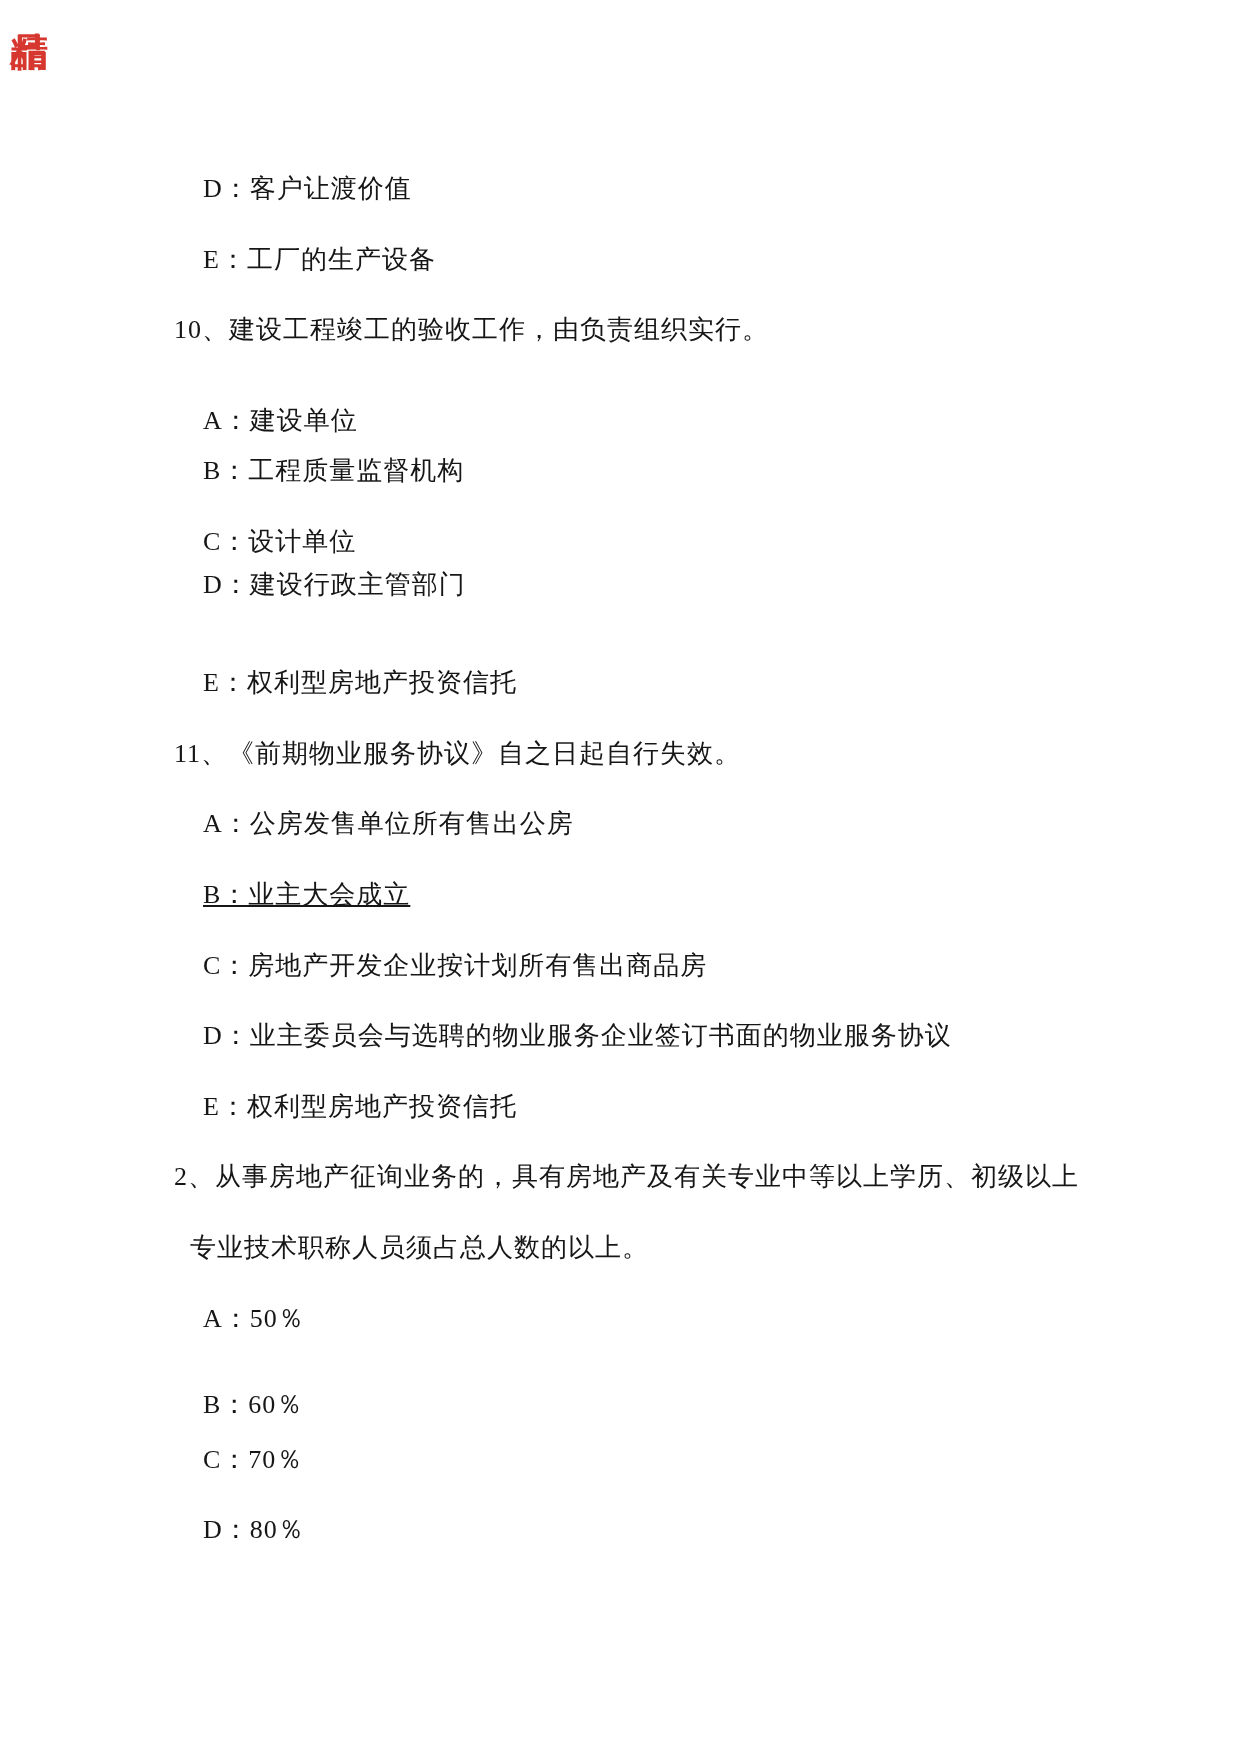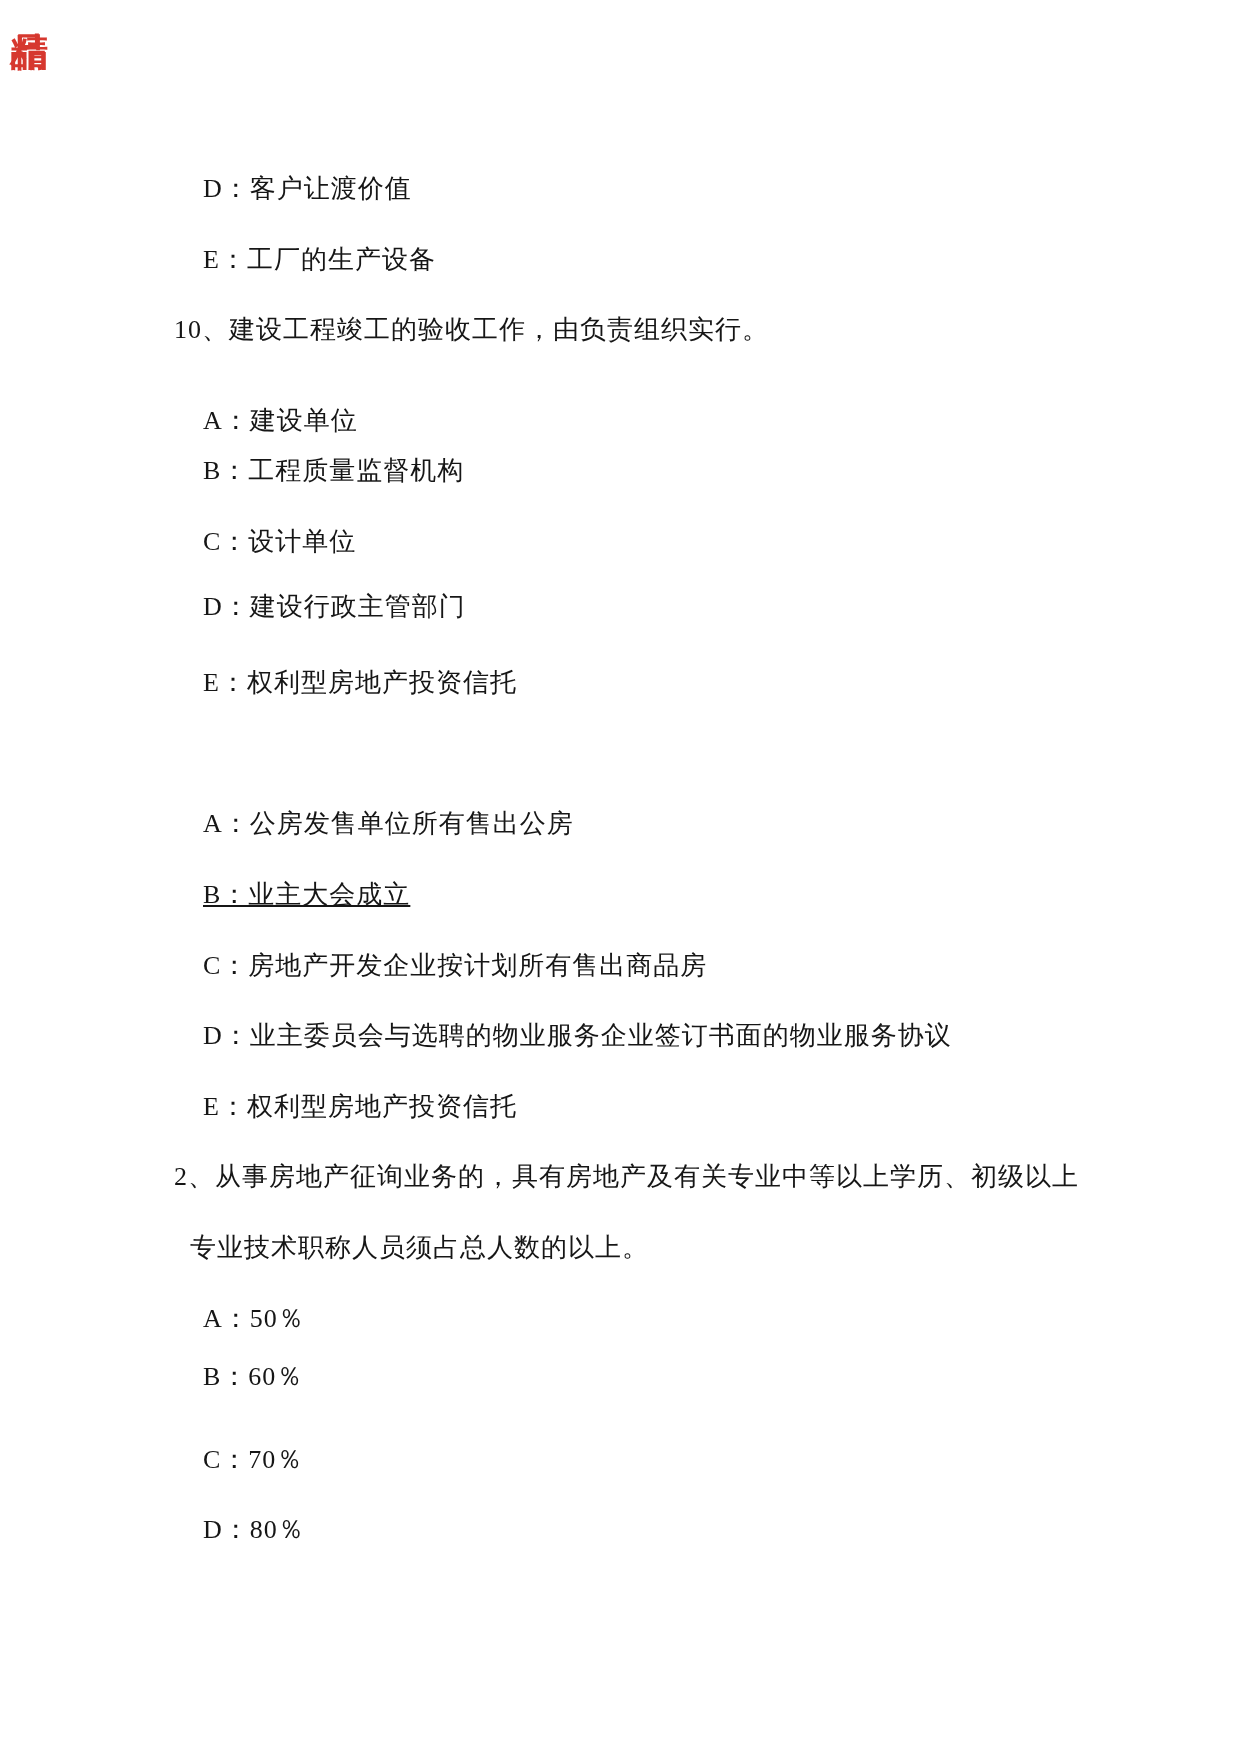--- a/index.html
+++ b/index.html
@@ -49,26 +49,27 @@
 
 <div class="watermark">精品</div>
 
 <div id="doc">
     <div class="line option" style="top: 172px;">D：客户让渡价值</div>
     <div class="line option" style="top: 243px;">E：工厂的生产设备</div>
     <div class="line question" style="top: 313px;">10、建设工程竣工的验收工作，由负责组织实行。</div>
     <div class="line option" style="top: 404px;">A：建设单位</div>
     <div class="line option" style="top: 454px;">B：工程质量监督机构</div>
     <div class="line option" style="top: 525px;">C：设计单位</div>
-    <div class="line option" style="top: 590px;">D：建设行政主管部门</div>
+    <div class="line option" style="top: 568px;">D：建设行政主管部门</div>
     <div class="line option" style="top: 666px;">E：权利型房地产投资信托</div>
+    <div class="line question" style="top: 737px;">11、《前期物业服务协议》自之日起自行失效。</div>
     <div class="line option" style="top: 807px;">A：公房发售单位所有售出公房</div>
     <div class="line option" style="top: 878px; text-decoration: underline;">B：业主大会成立</div>
     <div class="line option" style="top: 1019px;">D：业主委员会与选聘的物业服务企业签订书面的物业服务协议</div>
     <div class="line option" style="top: 949px;">C：房地产开发企业按计划所有售出商品房</div>
     <div class="line option" style="top: 1090px;">E：权利型房地产投资信托</div>
     <div class="line question" style="top: 1160px;">2、从事房地产征询业务的，具有房地产及有关专业中等以上学历、初级以上</div>
     <div class="line continuation" style="top: 1231px; text-align: center;">专业技术职称人员须占总人数的以上。</div>
     <div class="line option" style="top: 1302px;">A：50％</div>
-    <div class="line option" style="top: 1360px;">B：60％</div>
+    <div class="line option" style="top: 1388px;">B：60％</div>
     <div class="line option" style="top: 1443px;">C：70％</div>
     <div class="line option" style="top: 1513px;">D：80％</div>
   </div>
 
 </body></html>

